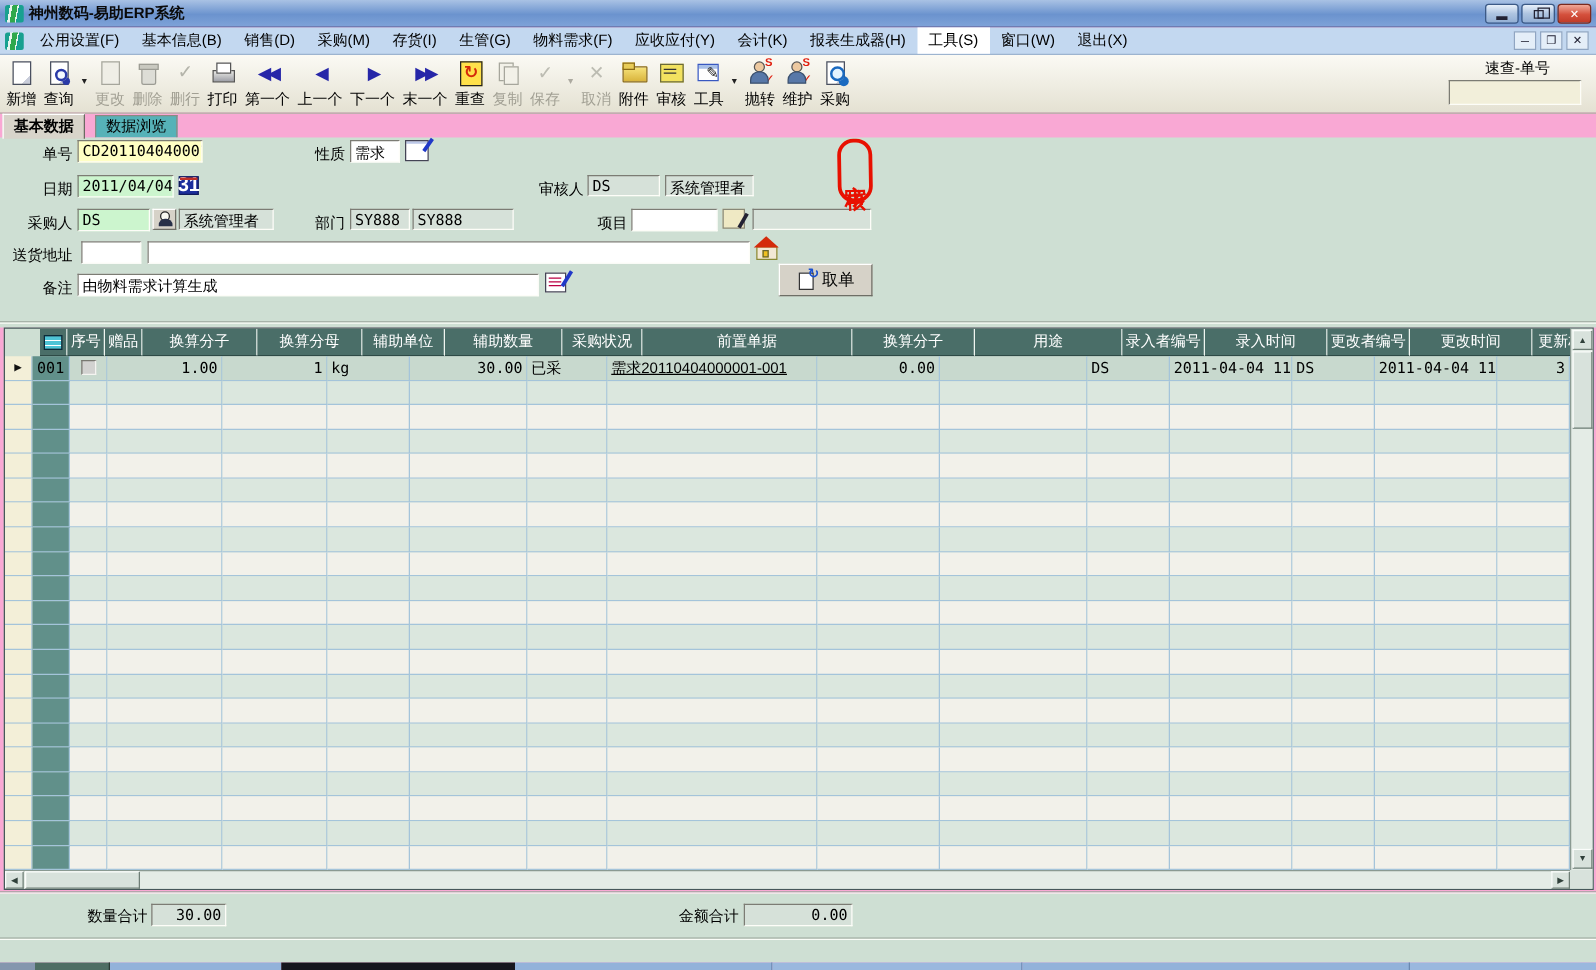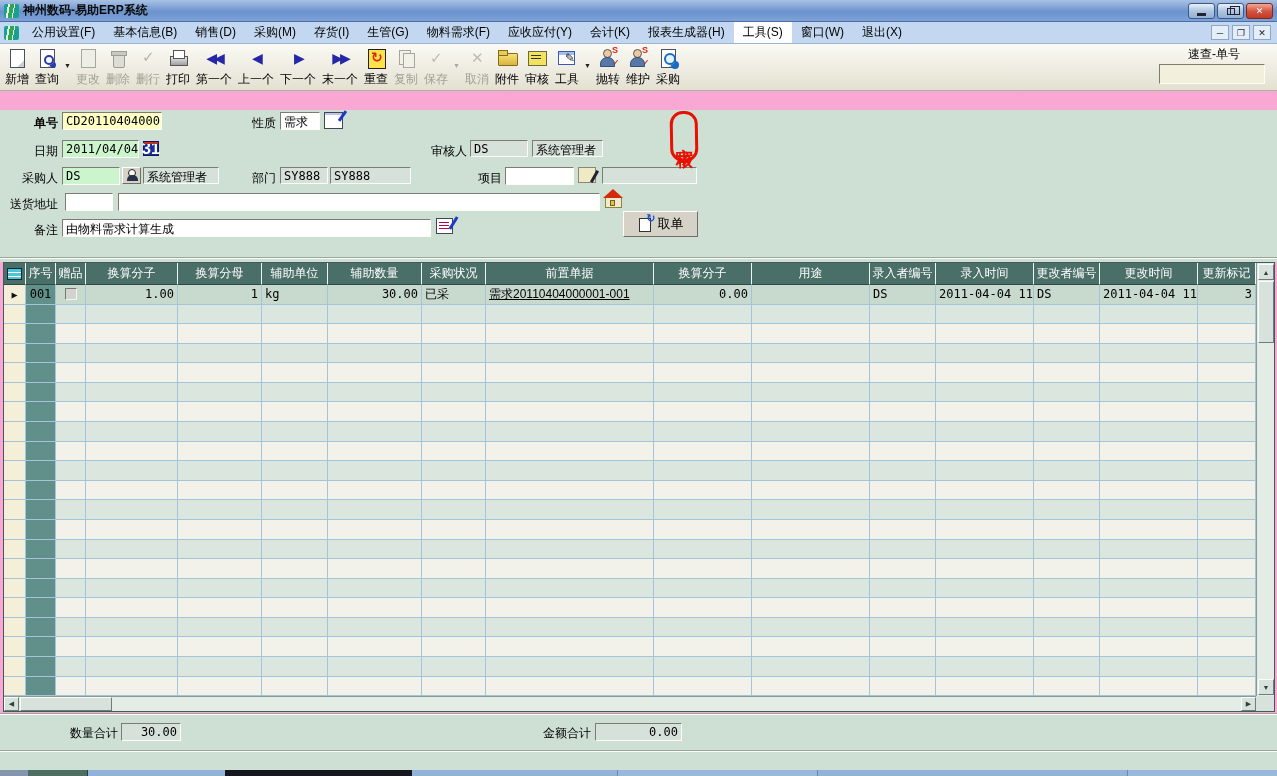--- a/index.html
+++ b/index.html
@@ -122,21 +122,21 @@
   .ico-qudan::before { content:""; position:absolute; left:1px; top:2px; width:10px; height:12px; background:#FFF; border:1px solid #333; }
   .ico-qudan::after { content:"↻"; position:absolute; right:-2px; top:-4px; color:#1A50D0; font-size:11px; font-weight:bold; }
   #stamp { position:absolute; left:670px; top:111px; width:28px; height:51px; border:3px solid #E81000;
     border-radius:13px; color:#E81000; font-weight:bold; font-size:17px; line-height:21px;
     display:flex; align-items:center; justify-content:center; writing-mode:vertical-rl; letter-spacing:2px; transform:rotate(-1deg); }
   .groove { position:absolute; left:0; width:1277px; height:2px; border-top:1px solid #9AA59C; border-bottom:1px solid #FAFDF8; }
 
   
   #gridwrap { position:absolute; left:3px; top:262px; width:1272px; height:450px; background:#CEDFD3; border:1px solid #46585A; }
   #grid { position:absolute; left:0; top:0; width:1252px; height:433px; overflow:hidden; }
-  #ghead { display:flex; height:22px; }
+  #ghead { display:flex; height:22px;margin-left:28px; }
   .hcell { background:#4A6E68; color:#FFF; display:flex; align-items:center; justify-content:center;
     border-right:1px solid #EFF5F0; border-bottom:1px solid #2E4A46; overflow:hidden; white-space:nowrap; flex:0 0 auto; }
   #gbody { display:flex; flex-direction:column; height:411px; }
   .grow { display:flex; flex:1 1 0; min-height:0; }
   .gcell { border-right:1px solid #A4C4DA; border-bottom:1px solid #A4C4DA; overflow:hidden; white-space:nowrap;
     font-family:"DejaVu Sans Mono",monospace; font-size:12px; padding:1px 3px; display:flex; align-items:center; flex:0 0 auto; }
   .gcell.cjk { font-family:"Liberation Sans","DejaVu Sans",sans-serif; }
   .gcell.ind { background:#F3EFD8; justify-content:center; padding:0; }
   .gcell.seq { background:#61908A; }
   .row-marker { color:#101010; font-size:10px; }
@@ -298,23 +298,31 @@
       <div class="tbtn">
         <div class="ic ic-page ic-mag-blue"></div>
         <span class="tlbl">采购</span>
       </div>
     </div>
   <div id="quick-search">
     <div class="qs-label">速查-单号</div>
     <input class="qs-input sunken" value="" style="">
   </div>
 
+  <div id="tabstrip">
+    <div class="tab active">
+        <span>基本数据</span>
+      </div>
+    <div class="tab inactive">
+        <span>数据浏览</span>
+      </div>
+  </div>
 
   <div id="formpanel">
-    <div class="flabel" style="left:0;top:5px;width:58px;font-weight:bold;">单号</div>
+    <div class="flabel" style="left:0;top:5px;width:58px;">单号</div>
     <div class="ffield yellow" style="left:62px;top:2px;width:100px;">CD201104040001</div>
     <div class="flabel" style="left:230px;top:5px;width:46px;">性质</div>
     <div class="ffield cjk" style="left:280px;top:2px;width:40px;">需求</div>
     <div class="fico ico-props" style="left:324px;top:2px;"></div>
 
     <div class="flabel" style="left:0;top:33px;width:58px;">日期</div>
     <div class="ffield green" style="left:62px;top:30px;width:77px;">2011/04/04</div>
     <div class="fico ico-cal" style="left:143px;top:31px;width:16px;height:15px;">31</div>
     <div class="flabel" style="left:425px;top:33px;width:42px;">审核人</div>
     <div class="ffield grey" style="left:470px;top:30px;width:58px;height:17px;">DS</div>

